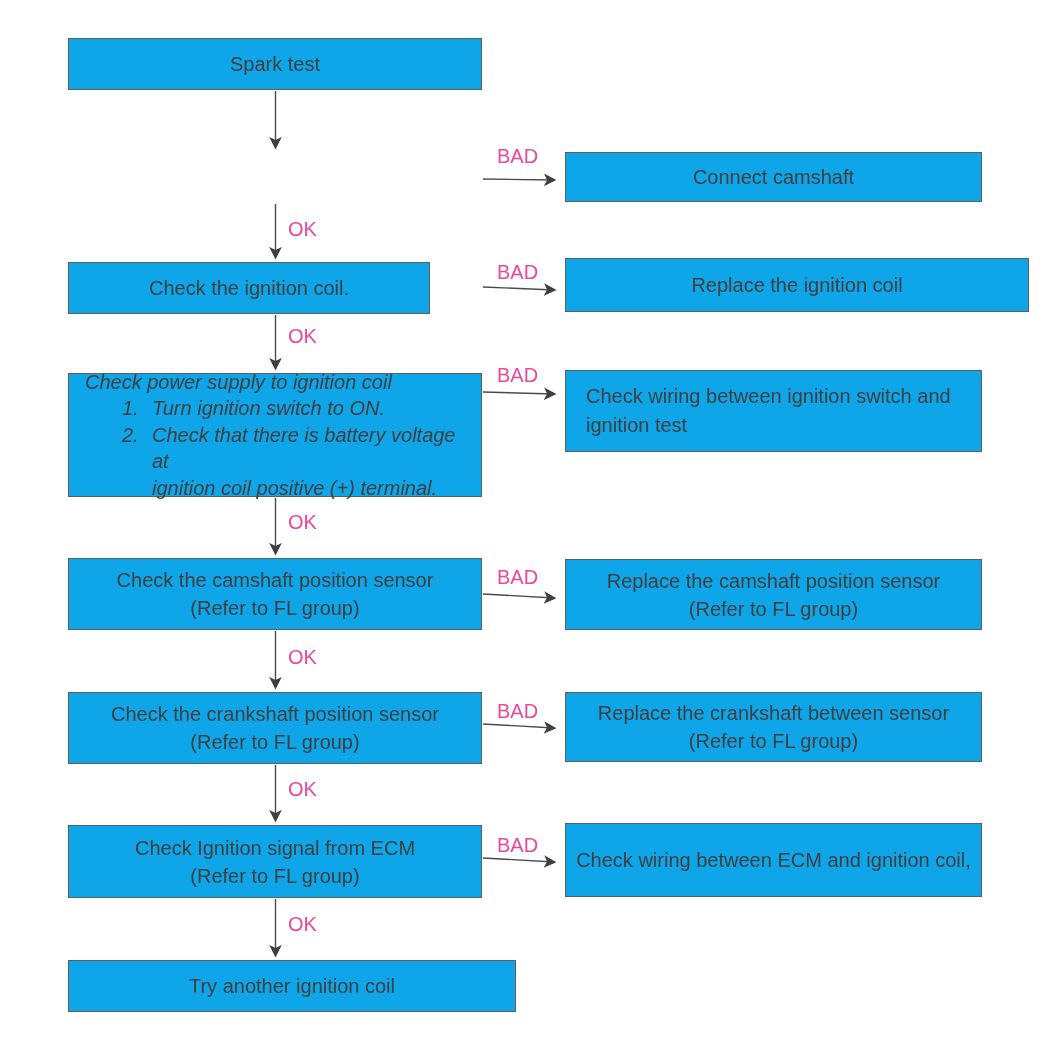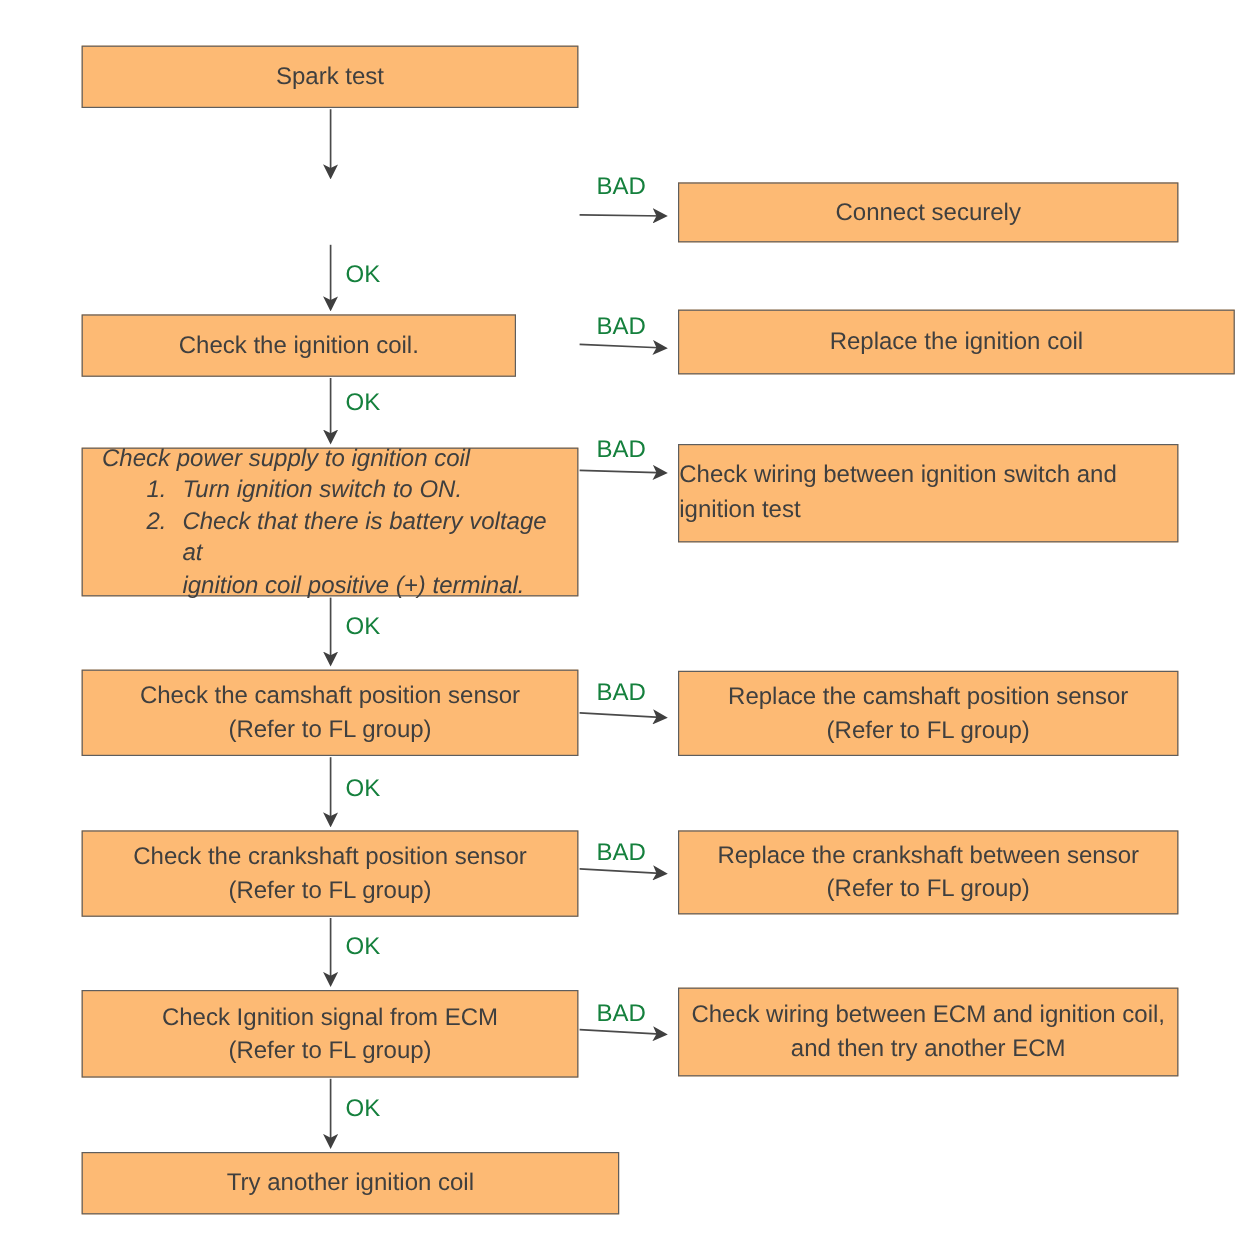--- a/index.html
+++ b/index.html
@@ -10,33 +10,34 @@
     background: #ffffff;
     font-family: "Liberation Sans", sans-serif;
     color: #3f3f3f;
     overflow: hidden;
   }
   .arrows { position: absolute; left: 0; top: 0; }
   .node {
     position: absolute;
     box-sizing: border-box;
     border: 1.5px solid #5e5e5e;
-    background: #fdba74;
+    background: #0ea5e9;
     display: flex;
     flex-direction: column;
     align-items: center;
     justify-content: center;
     font-size: 20px;
     line-height: 28px;
     text-align: center;
   }
   .node .line { display: block; }
   .node.left-align {
     align-items: flex-start;
     text-align: center;
+    padding-left: 20px;
     padding-right: 8px;
     line-height: 29px;
   }
   .pwr {
     width: 100%;
     box-sizing: border-box;
     padding-left: 16px;
     padding-right: 4px;
     font-size: 20px;
     line-height: 26.5px;
@@ -45,21 +46,21 @@
   }
   .pwr-title { display: block; }
   .pwr-item { display: flex; margin-left: 37px; }
   .pwr-num { width: 30px; flex: none; }
   .pwr-text { flex: 1; }
   .pwr-text .blk { display: block; }
   .edge-label {
     position: absolute;
     font-size: 20px;
     line-height: 22px;
-    color: #15803d;
+    color: #ec4899;
     white-space: nowrap;
     text-align: right;
   }
 </style>
 </head>
 <body>
 
 <div class="canvas">
 
   <svg class="arrows" width="1050" height="1050" viewBox="0 0 1050 1050">
@@ -126,21 +127,21 @@
   <div class="node" style="left:68px;top:825px;width:414px;height:73px">
     <span class="line">Check Ignition signal from ECM</span>
     <span class="line">(Refer to FL group)</span>
   </div>
 
   <div class="node" style="left:68px;top:960px;width:448px;height:52px">
     <span class="line">Try another ignition coil</span>
   </div>
 
   <div class="node" style="left:565px;top:152px;width:417px;height:50px">
-    <span class="line">Connect securely</span>
+    <span class="line">Connect camshaft</span>
   </div>
 
   <div class="node" style="left:565px;top:258px;width:464px;height:54px">
     <span class="line">Replace the ignition coil</span>
   </div>
 
   <div class="node left-align" style="left:565px;top:370px;width:417px;height:82px">
     <span class="line">Check wiring between ignition switch and</span>
     <span class="line">ignition test</span>
   </div>
@@ -150,21 +151,20 @@
     <span class="line">(Refer to FL group)</span>
   </div>
 
   <div class="node" style="left:565px;top:692px;width:417px;height:70px">
     <span class="line">Replace the crankshaft between sensor</span>
     <span class="line">(Refer to FL group)</span>
   </div>
 
   <div class="node" style="left:565px;top:823px;width:417px;height:74px">
     <span class="line">Check wiring between ECM and ignition coil,</span>
-    <span class="line">and then try another ECM</span>
   </div>
 
   <div class="edge-label" style="left:288px;top:218px">OK</div>
   <div class="edge-label" style="left:288px;top:325px">OK</div>
   <div class="edge-label" style="left:288px;top:511px">OK</div>
   <div class="edge-label" style="left:288px;top:646px">OK</div>
   <div class="edge-label" style="left:288px;top:778px">OK</div>
   <div class="edge-label" style="left:288px;top:913px">OK</div>
 
   <div class="edge-label" style="left:497px;top:145px">BAD</div>

